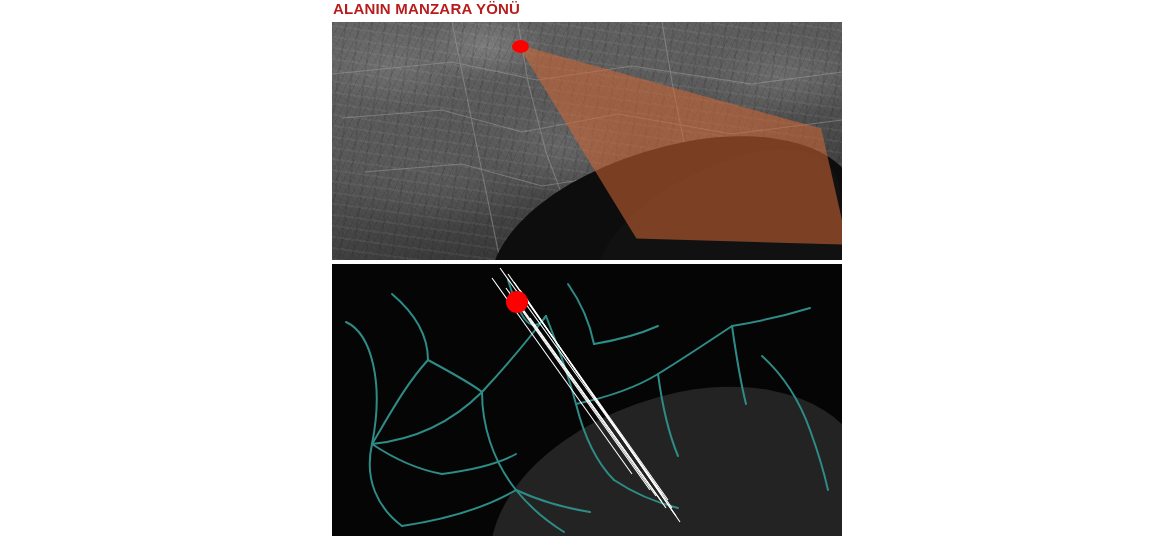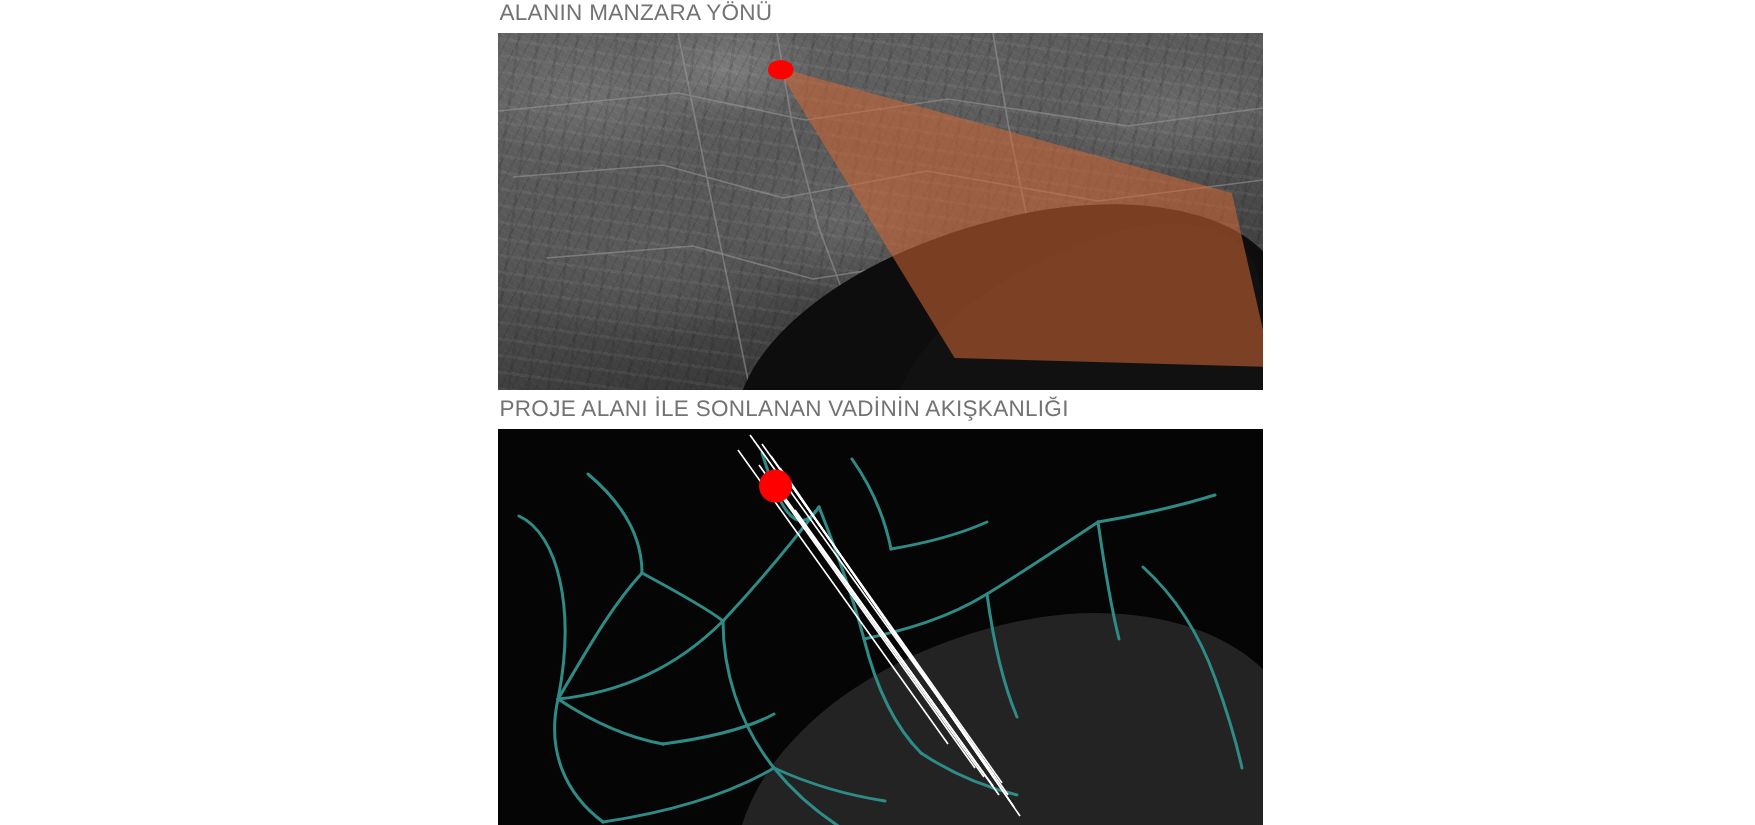--- a/index.html
+++ b/index.html
@@ -20,22 +20,22 @@
     width: 1170px;
     height: 550px;
     background: #ffffff;
   }
   .panel {
     position: absolute;
     left: 332px;
     width: 510px;
   }
   .panel-title {
-    color: #737373;
-    font-weight: normal;
+    color: #b91c1c;
+    font-weight: bold;
     letter-spacing: 0.2px;
     white-space: nowrap;
   }
   
   #panel-view {
     top: 0;
   }
   #panel-view .panel-title {
     font-size: 15px;
     line-height: 18px;
@@ -202,21 +202,20 @@
 
       <div class="view-cone">
         <div class="view-cone-shape"></div>
       </div>
 
       <div class="site-dot" id="site-dot-aerial"></div>
     </div>
   </section>
 
   <section class="panel" id="panel-valley">
-    <div class="panel-title">PROJE ALANI İLE SONLANAN VADİNİN AKIŞKANLIĞI</div>
 
     <div class="map-frame" id="valley-map">
       <div class="land-dark"></div>
       <div class="land-grey"></div>
 
       <svg class="valley-svg" viewBox="0 0 510 272" preserveAspectRatio="none">
         <g stroke="#2e8b86" stroke-width="2" fill="none" stroke-linecap="round">
           <path d="M14 58 C 40 70, 52 120, 40 180 C 32 216, 46 244, 70 262"></path>
           <path d="M40 180 C 80 176, 118 160, 150 128 C 176 100, 196 76, 214 52"></path>
           <path d="M150 128 C 150 160, 160 196, 184 226 C 200 246, 216 258, 232 268"></path>

